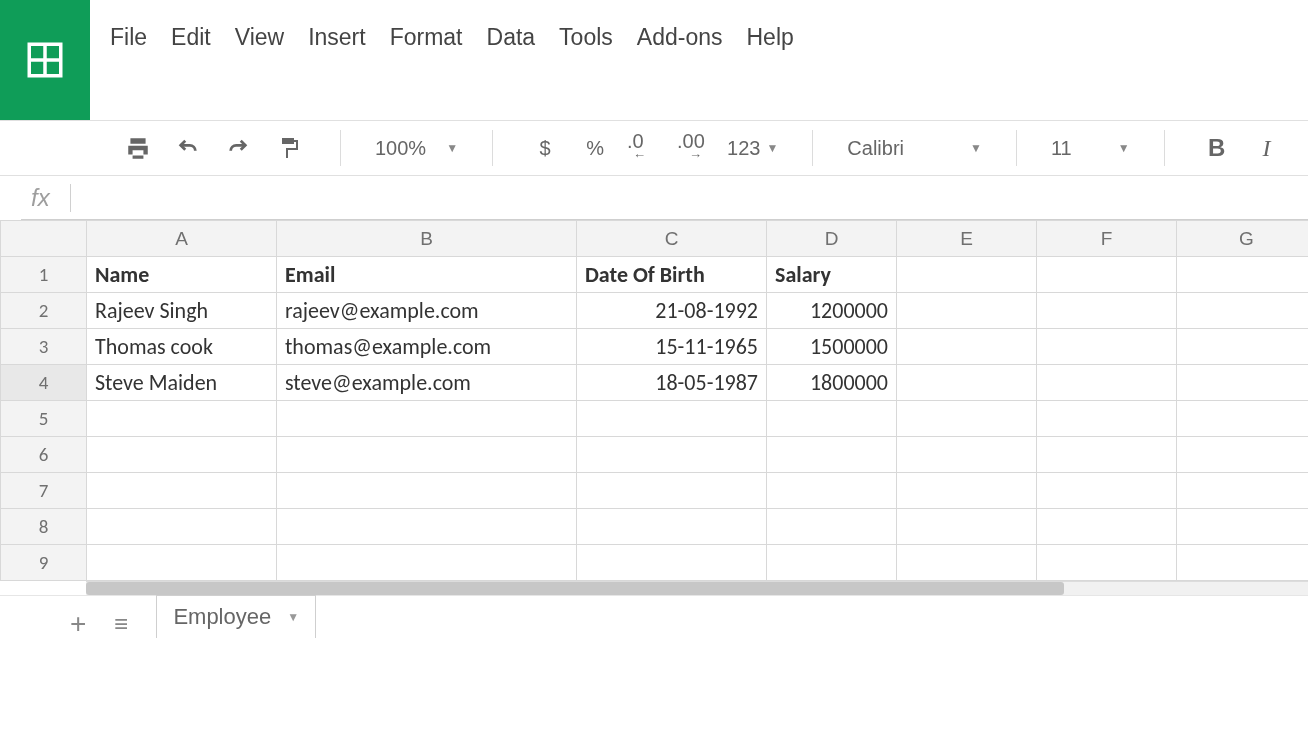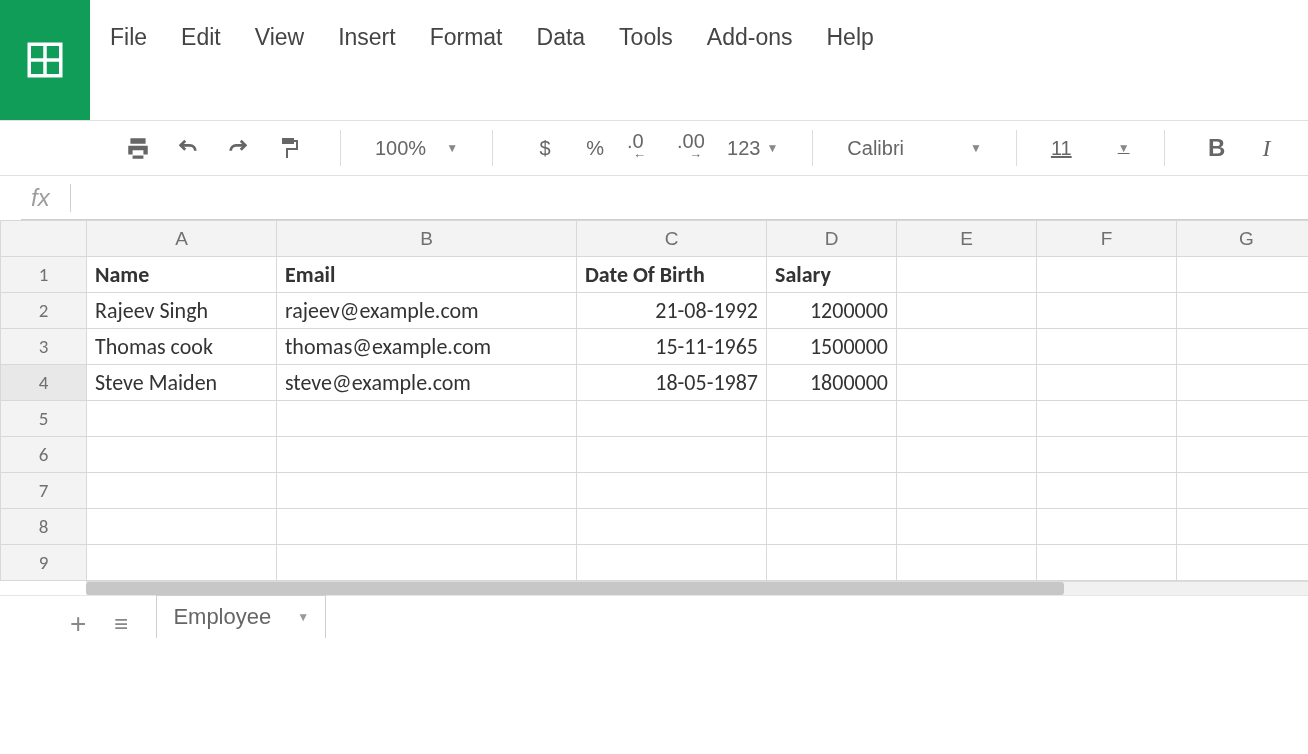--- a/index.html
+++ b/index.html
@@ -4,21 +4,21 @@
 <style>
   * { margin:0; padding:0; box-sizing:border-box; }
   body { font-family: Arial, Helvetica, sans-serif; background:#fff; color:#3c3c3c; width:1308px; }
   .top { display:flex; }
   .logo { width:90px; height:120px; background:#0f9d58; display:flex; align-items:center; justify-content:center; }
   .logo svg { width:42px; height:42px; }
   .titlearea { flex:1; padding:10px 20px 0 20px; }
   .titlerow { display:flex; align-items:center; gap:20px; height:50px;}
   .doctitle { font-size:34px; color:#555; }
   .star, .folder { color:#bdbdbd; }
-  .menubar { display:flex; gap:34px; padding:14px 0 14px 0; font-size:23px; color:#444;}
+  .menubar { display:flex; gap:24px; padding:14px 0 14px 0; font-size:23px; color:#444;}
   .menubar span { cursor:default; }
   .status { color:#9e9e9e; }
   .toolbar { display:flex; align-items:center; height:56px; border-top:1px solid #e0e0e0; border-bottom:1px solid #e0e0e0; padding-left:120px; gap:18px; font-size:20px; color:#666;}
   .tb-divider { width:1px; height:36px; background:#dcdcdc; margin:0 16px; }
   .tb-btn { display:flex; align-items:center; justify-content:center; min-width:36px; height:36px; cursor:default; }
   .tb-grp { display:flex; align-items:center; gap:14px; }
   .caret { font-size:12px; color:#888; margin-left:6px;}
   .fxbar { display:flex; align-items:center; height:44px; border-bottom:1px solid #cfcfcf; padding-left:10px; gap:20px; font-size:24px; color:#9e9e9e; font-style:italic;margin-left:21px;}
   .fxbar .divider { width:1px; height:28px; background:#d0d0d0;}
   .fxinput { flex:1; height:100%; }
@@ -35,21 +35,21 @@
   col.colA { width:190px;}
   col.colB { width:300px;}
   col.colC { width:190px;}
   col.colD { width:130px;}
   col.colE { width:140px;}
   col.colF { width:140px;}
   col.colG { width:140px;}
   .scroll { height:14px; background:#f1f1f1; position:relative; margin-left:86px; border-top:1px solid #dcdcdc;}
   .scroll-thumb { position:absolute; left:0; top:0; height:100%; width:80%; background:#c7c7c7; border-radius:3px;}
   .sheetbar { display:flex; align-items:center; height:56px; padding-left:70px; gap:28px; font-size:22px; color:#666; border-top:1px solid #e6e6e6;}
-  .sheet-tab { border:1px solid #cfcfcf; border-bottom:none; background:#fff; padding:8px 16px; display:flex; align-items:center; gap:20px; position:relative; top:-7px;}
+  .sheet-tab { border:1px solid #cfcfcf; border-bottom:none; background:#fff; padding:8px 16px; display:flex; align-items:center; gap:10px; position:relative; top:-7px;}
   .sheet-tab .caret{font-size:12px;color:#999;}
   .fontsel { display:flex; align-items:center; gap:60px; }
   .bold { font-weight:bold; font-size:24px; color:#666;}
   .italic { font-style:italic; font-size:24px; font-family:'Times New Roman',serif; color:#666;}
   .numfmt { font-size:20px; color:#666; }
   .dec-left, .dec-right { position:relative; display:inline-block; }
   .dec-left::after { content:"←"; position:absolute; left:6px; top:16px; font-size:13px;}
   .dec-right::after { content:"→"; position:absolute; left:12px; top:16px; font-size:13px;}
 </style>
 </head>
@@ -118,21 +118,21 @@
         <span>123</span>
         <span class="caret">▼</span>
       </span>
   </div>
   <div class="tb-divider"></div>
   <div class="tb-grp fontsel">
     <span>Calibri</span>
       <span class="caret">▼</span>
   </div>
   <div class="tb-divider"></div>
-  <div class="tb-grp" style="gap:40px;text-decoration:underline;">
+  <div class="tb-grp" style="gap:40px;">
     <span>11</span>
       <span class="caret">▼</span>
   </div>
   <div class="tb-divider"></div>
   <div class="tb-grp">
     <span class="tb-btn bold">B</span>
     <span class="tb-btn italic">I</span>
   </div>
 </div>
 

